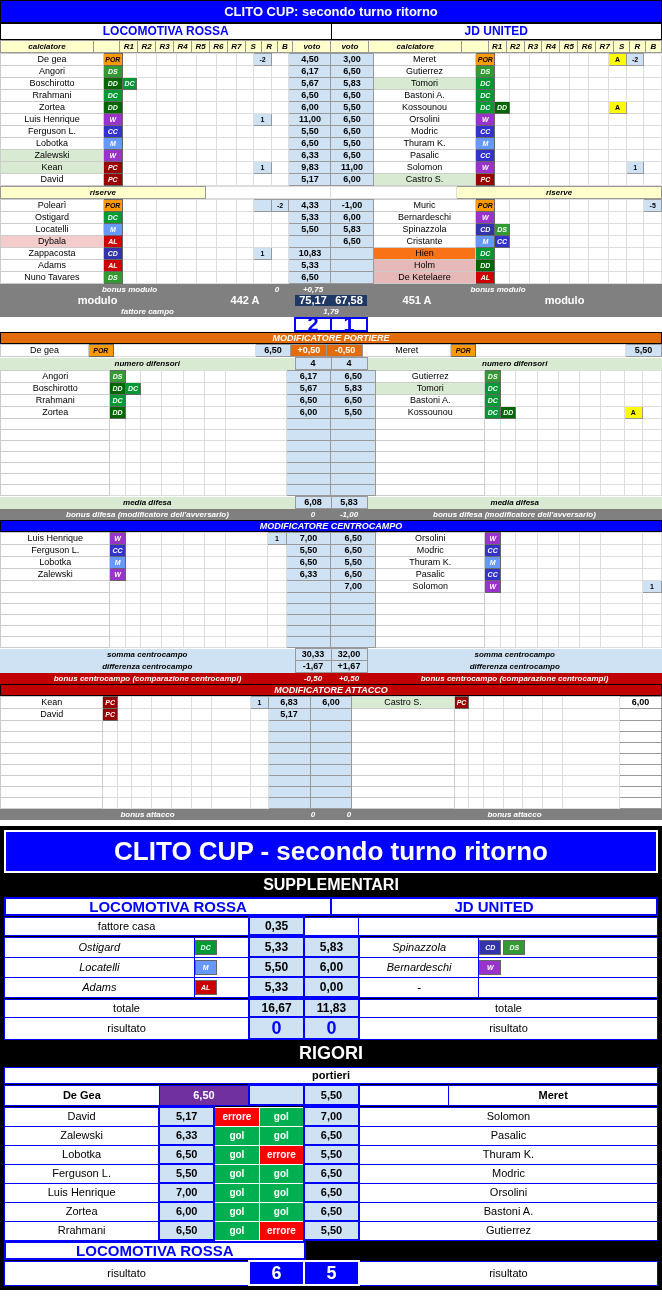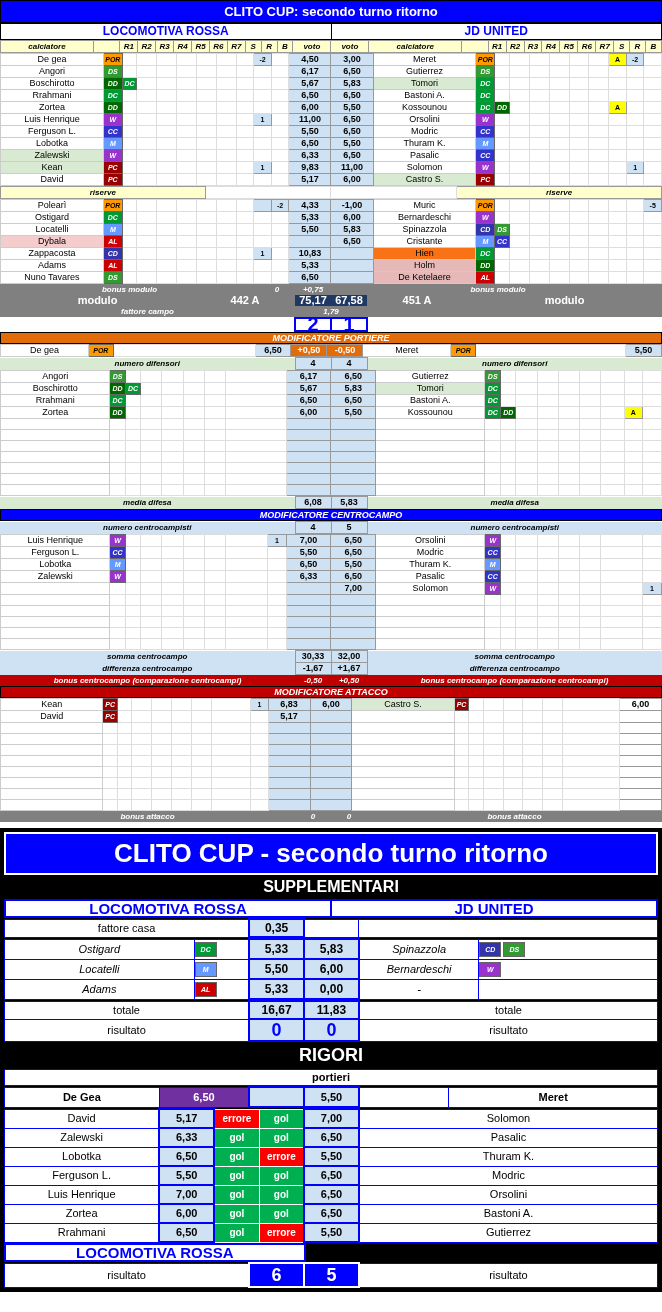--- a/index.html
+++ b/index.html
@@ -963,34 +963,30 @@
       </tbody>
     </table>
   <table>
     <tbody>
         <tr>
       <td class="mediahdr" style="width:295px">media difesa</td>
       <td class="vt" style="width:36px">6,08</td>
       <td class="vt" style="width:36px">5,83</td>
       <td class="mediahdr" style="width:295px">media difesa</td>
     </tr>
-  </tbody>
-    </table>
-
-  <div class="band band-blue">MODIFICATORE CENTROCAMPO</div>
-  <table>
-    <tbody>
-        <tr>
-      <td class="mediahdr" style="background:#cfe2f3;width:295px">numero centrocampisti</td>
-      <td class="vt" style="width:36px">4</td>
-      <td class="vt" style="width:36px">5</td>
-      <td class="mediahdr" style="background:#cfe2f3;width:295px">numero centrocampisti</td>
+    <tr>
+      <td class="bonusrow" style="width:295px">bonus difesa (modificatore dell'avversario)</td>
+      <td class="bonusrow" style="width:36px">0</td>
+      <td class="bonusrow" style="width:36px">-1,00</td>
+      <td class="bonusrow" style="width:295px">bonus difesa (modificatore dell'avversario)</td>
     </tr>
   </tbody>
     </table>
+
+  <div class="band band-blue">MODIFICATORE CENTROCAMPO</div>
   <table id="centro-rows">
       <tbody>
         <tr>
           <td class="nm" style="width:88px;height:11px">Luis Henrique</td>
           <td class="role r-w" style="width:12.5px">W</td>
           <td class="blank" style="width:12.5px"></td>
           <td class="blank" style="width:17px"></td>
           <td class="blank" style="width:17px"></td>
           <td class="blank" style="width:17px"></td>
           <td class="blank" style="width:17px"></td>

